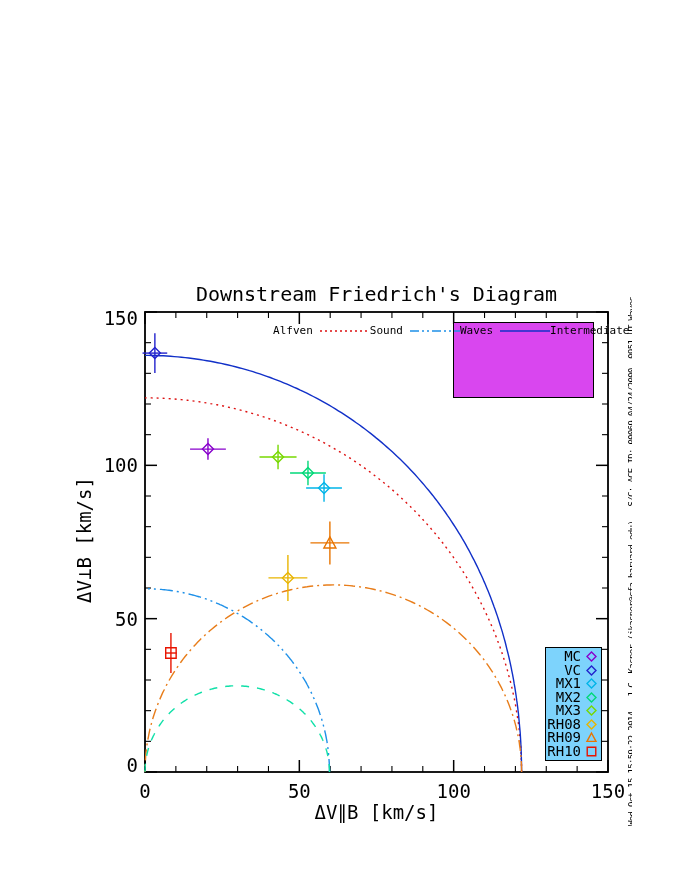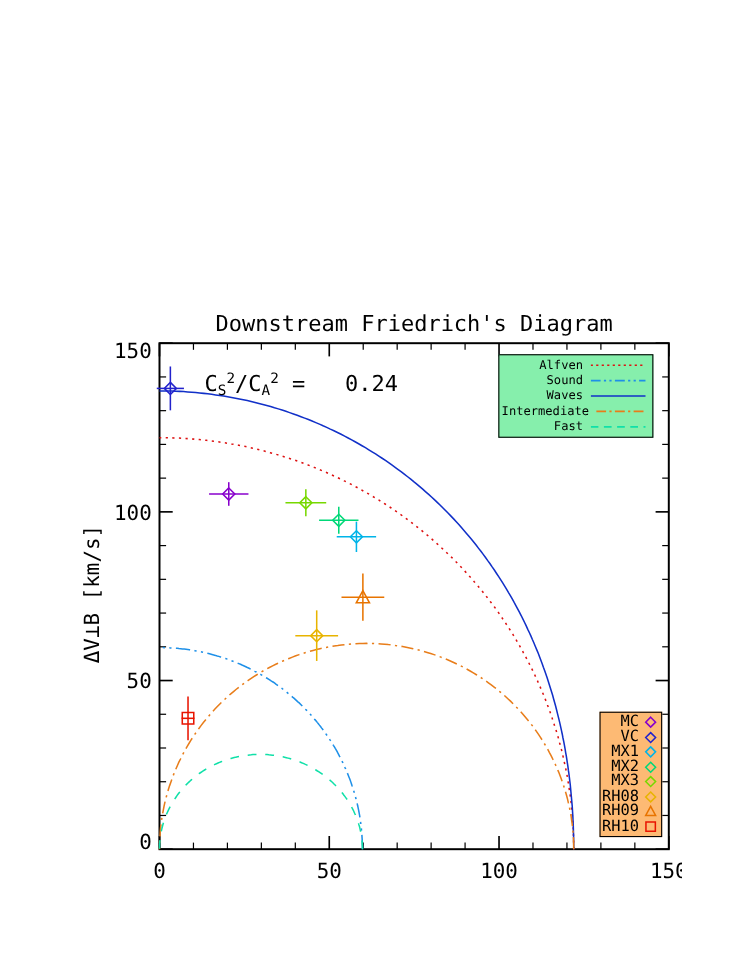--- a/index.html
+++ b/index.html
@@ -1,37 +1,37 @@
 <!DOCTYPE html>
 <html><head>
 <meta charset="utf-8">
 <style>
   html,body{margin:0;padding:0;background:#fff;}
   #canvas{position:relative;width:620px;height:880px;background:#ffffff;overflow:hidden;
-          font-family:"DejaVu Sans Mono", monospace;color:#000;}
+          font-family:"DejaVu Sans Mono", monospace;color:#000;padding-left:12px;}
   #plot-svg{position:absolute;left:0;top:0;}
   .tick{font-family:"DejaVu Sans Mono", monospace;font-size:19px;fill:#000;}
   .title{position:absolute;left:145px;top:282px;width:463px;text-align:center;
          font-size:20px;white-space:nowrap;}
   .xlabel{position:absolute;left:145px;top:801px;width:463px;text-align:center;font-size:19px;}
   .ylabel{position:absolute;left:-65px;top:528px;width:300px;height:24px;text-align:center;
           font-size:19px;transform:rotate(-90deg);}
   .annotation{position:absolute;left:186px;top:336px;font-size:20px;white-space:nowrap;}
   .annotation sub{font-size:13px;vertical-align:-4px;}
   .annotation sup{font-size:13px;vertical-align:7px;}
   .ann-value{margin-left:36px;}
   .sidebar{position:absolute;left:372px;top:557px;width:524px;height:14px;font-size:9px;
            letter-spacing:-0.65px;transform:rotate(-90deg);white-space:pre;text-align:left;}
   #legend-modes{position:absolute;left:453px;top:322px;width:141px;height:76px;
-                border:1px solid #000;box-sizing:border-box;background:#86efac;
-                display:flex;flex-direction:column;justify-content:center;padding:1px 6px 1px 2px;}
+                border:1px solid #000;box-sizing:border-box;background:#d946ef;
+                display:flex;flex-direction:row;justify-content:center;padding:1px 6px 1px 2px;}
   .lm-row{display:flex;align-items:center;justify-content:flex-end;height:14px;gap:7px;}
   .lm-label{font-size:11px;line-height:14px;}
   #legend-points{position:absolute;left:545px;top:647px;width:57px;height:114px;
-                 border:1px solid #000;box-sizing:border-box;background:#fdba74;
+                 border:1px solid #000;box-sizing:border-box;background:#7dd3fc;
                  display:flex;flex-direction:column;justify-content:center;padding-right:3px;}
   .lp-row{display:flex;align-items:center;justify-content:flex-end;height:13.5px;gap:4px;}
   .lp-label{font-size:14px;line-height:13px;}
 </style>
 </head>
 <body>
 
 <div id="canvas">
 
   <div class="title">Downstream Friedrich's Diagram</div>
@@ -150,21 +150,20 @@
         <line x1="329.89133333333336" y1="564.3866666666667" x2="329.89133333333336" y2="521.4533333333334" stroke="#e87400" stroke-width="1.4"></line>
         <path d="M329.89133333333336 536.92L335.89133333333336 548.02L323.89133333333336 548.02Z" fill="none" stroke="#e87400" stroke-width="1.4"></path>
       </g>
       <g>
         <line x1="165.06333333333333" y1="653.0133333333333" x2="176.79266666666666" y2="653.0133333333333" stroke="#e81400" stroke-width="1.4"></line>
         <line x1="170.928" y1="672.9466666666667" x2="170.928" y2="633.08" stroke="#e81400" stroke-width="1.4"></line>
         <path d="M165.703 647.7883333333333L176.153 647.7883333333333L176.153 658.2383333333333L165.703 658.2383333333333Z" fill="none" stroke="#e81400" stroke-width="1.4"></path>
       </g>
     </svg>
 
-  <div class="annotation"><span>C</span><sub>S</sub><sup>2</sup><span>/C</span><sub>A</sub><sup>2</sup><span> <span>=</span></span><span class="ann-value">0.24</span></div>
 
   <div id="legend-modes">
       <div class="lm-row">
         <span class="lm-label">Alfven</span>
         <svg width="50" height="8">
           <line x1="0" y1="4" x2="50" y2="4" stroke="#dd1111" stroke-width="1.5" stroke-dasharray="2 3"></line>
         </svg>
       </div>
       <div class="lm-row">
         <span class="lm-label">Sound</span>
@@ -236,17 +235,18 @@
         </svg>
       </div>
       <div class="lp-row">
         <span class="lp-label">RH10</span>
         <svg width="13" height="13">
           <path d="M2.2250000000000005 2.2250000000000005L10.774999999999999 2.2250000000000005L10.774999999999999 10.774999999999999L2.2250000000000005 10.774999999999999Z" fill="none" stroke="#e81400" stroke-width="1.4"></path>
         </svg>
       </div>
     </div>
 
+  <div class="xlabel">ΔV∥B [km/s]</div>
   <div class="ylabel">ΔV⊥B [km/s]</div>
 
   <div class="sidebar">Wed Oct 15 15:59:22 2014   J.C. Kasper (jkasper@cfa.harvard.edu)   S/C: ACE ID: 00069 04/24/2000  0951 UT Waves</div>
 
 </div>
 
 </body></html>

